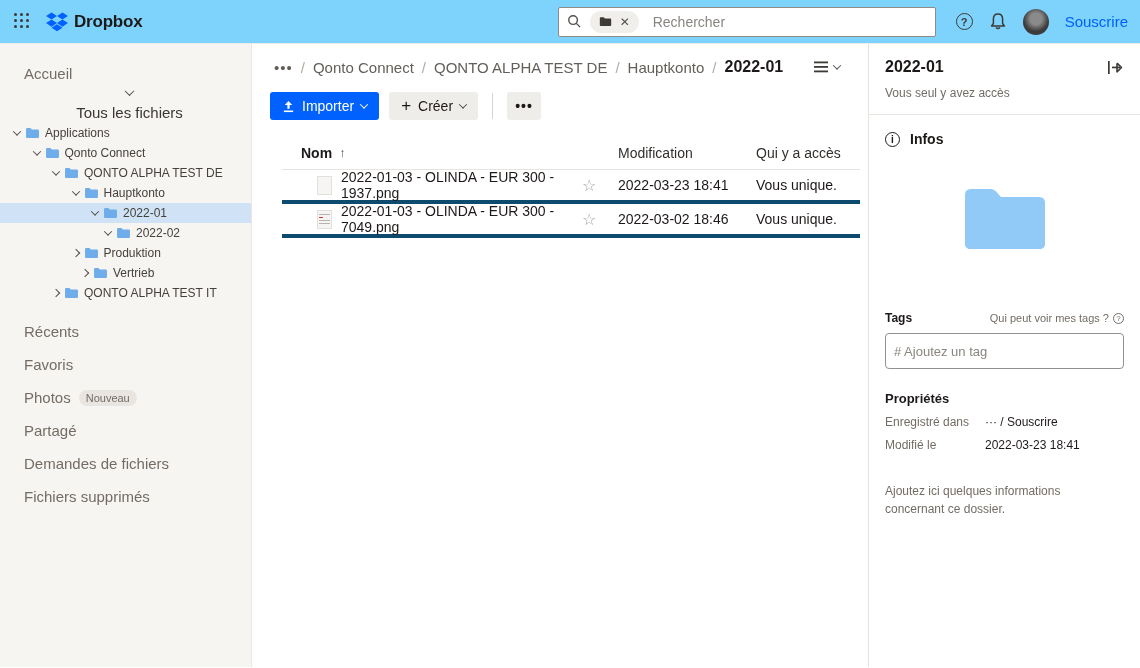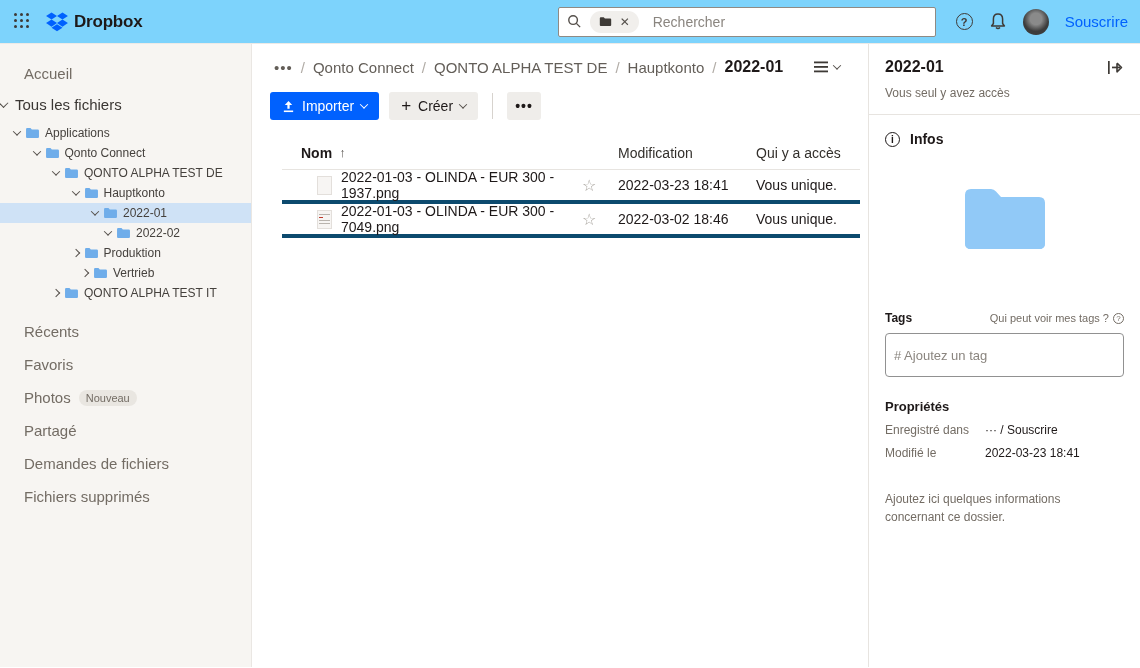--- a/index.html
+++ b/index.html
@@ -31,21 +31,21 @@
   
   .app-body { display:flex; height:623px; }
   .sidebar { width:252px; background:#f7f5f2; border-right:1px solid #eae7e3;
     padding-top:14px; flex-shrink:0; overflow:hidden; }
   .main { flex:1; padding:10px 8px 0 16px; min-width:0; }
   .details { width:272px; border-left:1px solid #e7e4e0; padding:14px 16px 0 16px; flex-shrink:0; }
 
   
   .nav-item { height:31px; display:flex; align-items:center; font-size:15px;
     color:#736c64; padding-left:24px; cursor:pointer; gap:8px; }
-  .nav-item.strong { color:#3a3633; padding-left:0; }
+  .nav-item.strong { color:#3a3633; padding-left:8px;flex-direction:column; }
   .badge { background:#e9e6e1; color:#736c64; font-size:11px; border-radius:9px; padding:2px 7px; }
   .tree { margin-top:3px; font-size:12px; color:#45413d; }
   .tree-row { height:20px; display:flex; align-items:center; gap:5px; cursor:pointer; white-space:nowrap; }
   .tree-row.selected { background:#cfe2f6; }
   .chev { width:6px; height:6px; border-right:1.4px solid #55504b; border-bottom:1.4px solid #55504b;
     display:inline-block; flex-shrink:0; }
   .chev.down { transform:rotate(45deg) translate(-1px,-1px); }
   .chev.right { transform:rotate(-45deg); }
   .chev.big { width:7px; height:7px; }
   .nav-bottom { margin-top:12px; }
@@ -97,21 +97,21 @@
   .circle-i { width:15px; height:15px; border:1.4px solid #1e1919; border-radius:50%;
     font-size:10px; font-weight:bold; display:flex; align-items:center; justify-content:center;
     font-style:normal; }
   .d-folder { display:flex; justify-content:center; margin:38px 0 58px 0; }
   .d-tags-head { display:flex; align-items:baseline; }
   .d-tags-label { font-size:12px; font-weight:bold; }
   .d-tags-help { margin-left:auto; font-size:11px; color:#736c64; cursor:pointer;
     display:flex; align-items:center; gap:4px; }
   .mini-q { width:11px; height:11px; border:1px solid #736c64; border-radius:50%; font-size:8px;
     display:inline-flex; align-items:center; justify-content:center; }
-  .tag-input { width:100%; height:44px; margin-top:8px; border:1px solid #919191; border-radius:4px;
+  .tag-input { width:100%; height:36px; margin-top:8px; border:1px solid #919191; border-radius:4px;
     font-size:13px; padding:0 8px; color:#1e1919; font-family:"Liberation Sans",sans-serif; }
   .tag-input::placeholder { color:#8a857f; }
   .d-props-label { font-size:13px; font-weight:bold; margin-top:22px; }
   .prop-row { display:flex; font-size:12px; margin-top:9px; }
   .prop-key { color:#736c64; width:100px; flex-shrink:0; }
   .prop-val { color:#1e1919; }
   .d-desc { color:#736c64; font-size:12px; margin-top:30px; line-height:1.5; width:96%; }
 </style>
 </head>
 <body>

